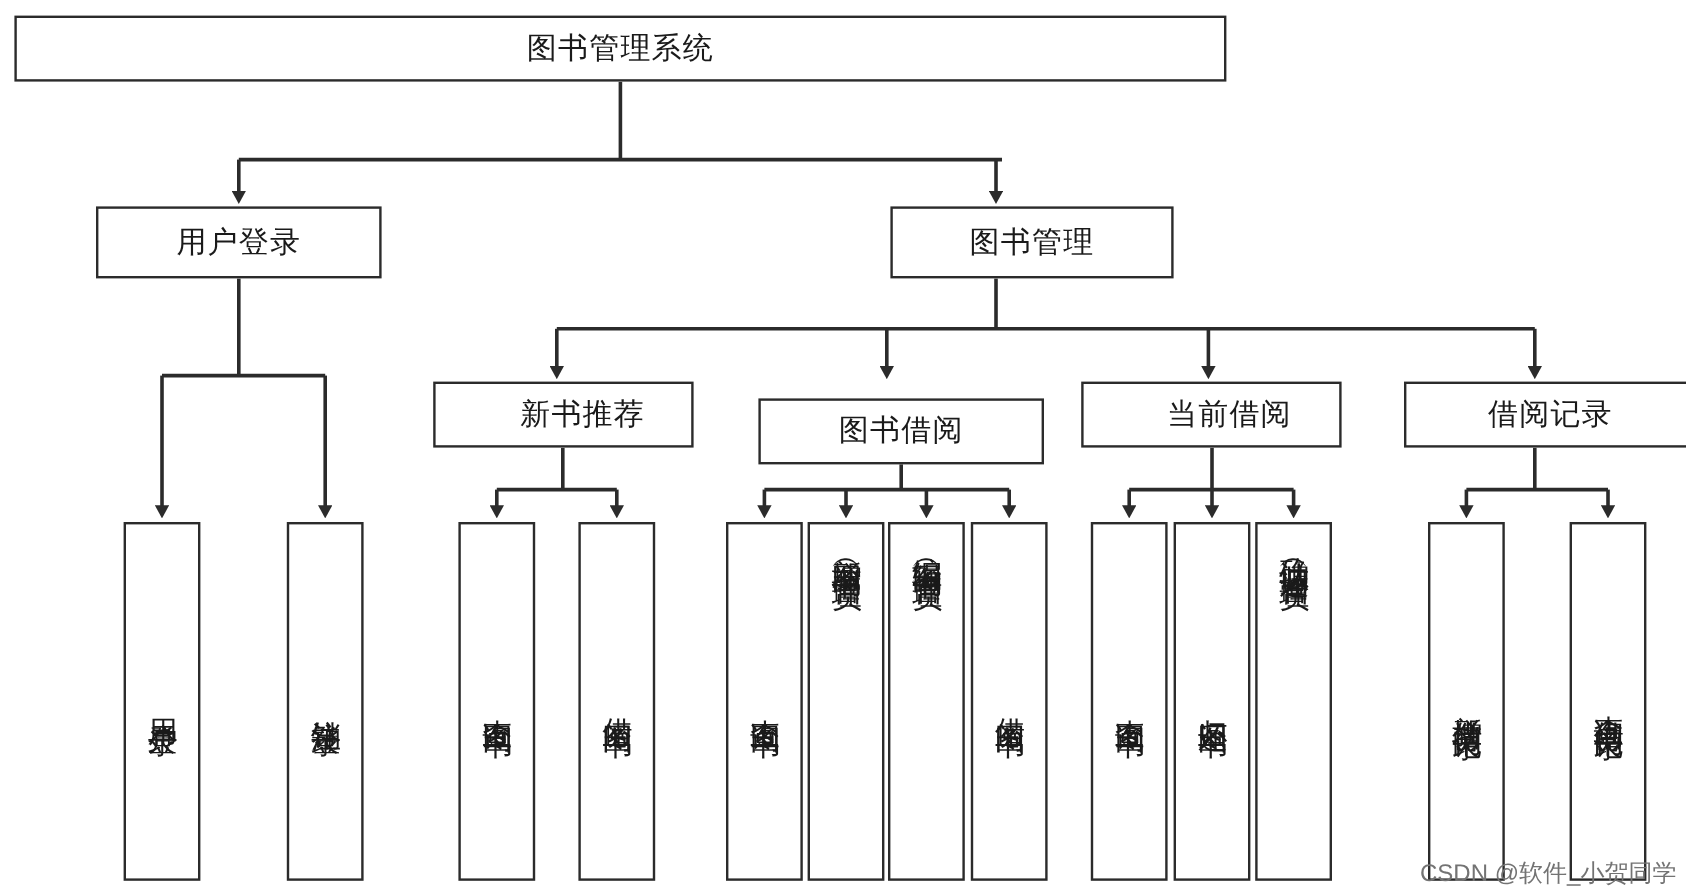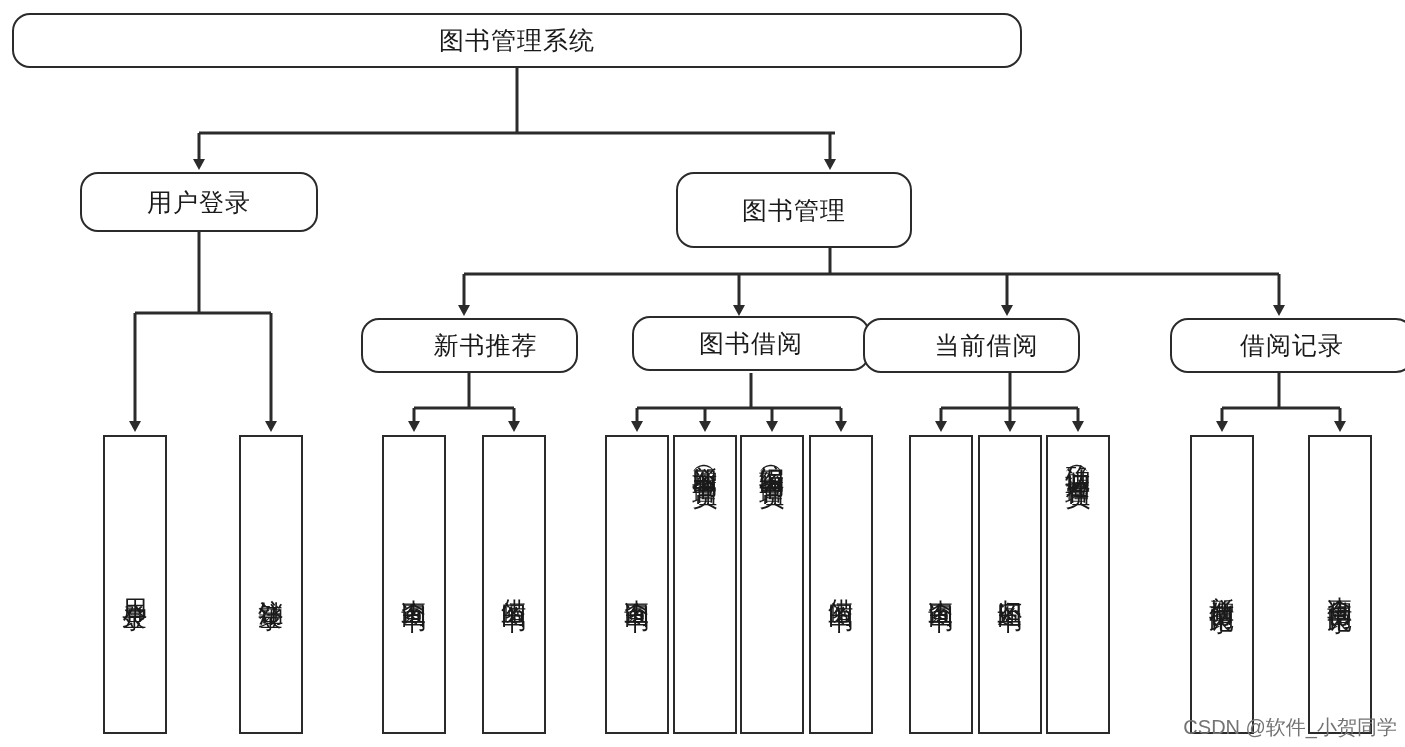--- a/index.html
+++ b/index.html
@@ -35,21 +35,20 @@
     align-items: center;
     justify-content: center;
     color: #1a1a1a;
     z-index: 3;
   }
   .node.horiz {
     font-size: 25px;
     line-height: 1.15;
     letter-spacing: 1px;
     white-space: nowrap;
-    border-radius: 18px;
   }
   .node.root {
     font-size: 25px;
   }
   
   .node.vert {
     align-items: flex-start;
     justify-content: center;
     padding-top: 8px;
   }
@@ -130,27 +129,27 @@
       <path d="M1222,408 L1340,408"></path>
       <path d="M1222,408 L1222,422" marker-end="url(#arrow)"></path>
       <path d="M1340,408 L1340,422" marker-end="url(#arrow)"></path>
     </g>
   </svg>
 
   <div class="node horiz root" style="left:12px; top:13px; width:1010px; height:55px;">图书管理系统</div>
 
   <div class="node horiz" style="left:80px; top:172px; width:238px; height:60px;">用户登录</div>
 
-  <div class="node horiz" style="left:676px; top:172px; width:236px; height:76px;">图书管理</div>
+  <div class="node horiz" style="left:742px; top:172px; width:236px; height:60px;">图书管理</div>
 
   <div class="node horiz" style="left:361px; top:318px; width:217px; height:55px;padding-left:32px;">新书推荐</div>
 
-  <div class="node horiz" style="left:632px; top:316px; width:238px; height:55px;">图书借阅</div>
+  <div class="node horiz" style="left:632px; top:332px; width:238px; height:55px;">图书借阅</div>
 
-  <div class="node horiz" style="left:863px; top:318px; width:217px; height:55px;padding-left:30px;">当前借阅</div>
+  <div class="node horiz" style="left:901px; top:318px; width:217px; height:55px;padding-left:30px;">当前借阅</div>
 
   <div class="node horiz" style="left:1170px; top:318px; width:244px; height:55px;">借阅记录</div>
 
   <div class="node vert center" style="left:103px; top:435px; width:64px; height:299px;">
     <span class="vtext">用户登录</span>
   </div>
   <div class="node vert center" style="left:239px; top:435px; width:64px; height:299px;">
     <span class="vtext">注销登录</span>
   </div>
 

